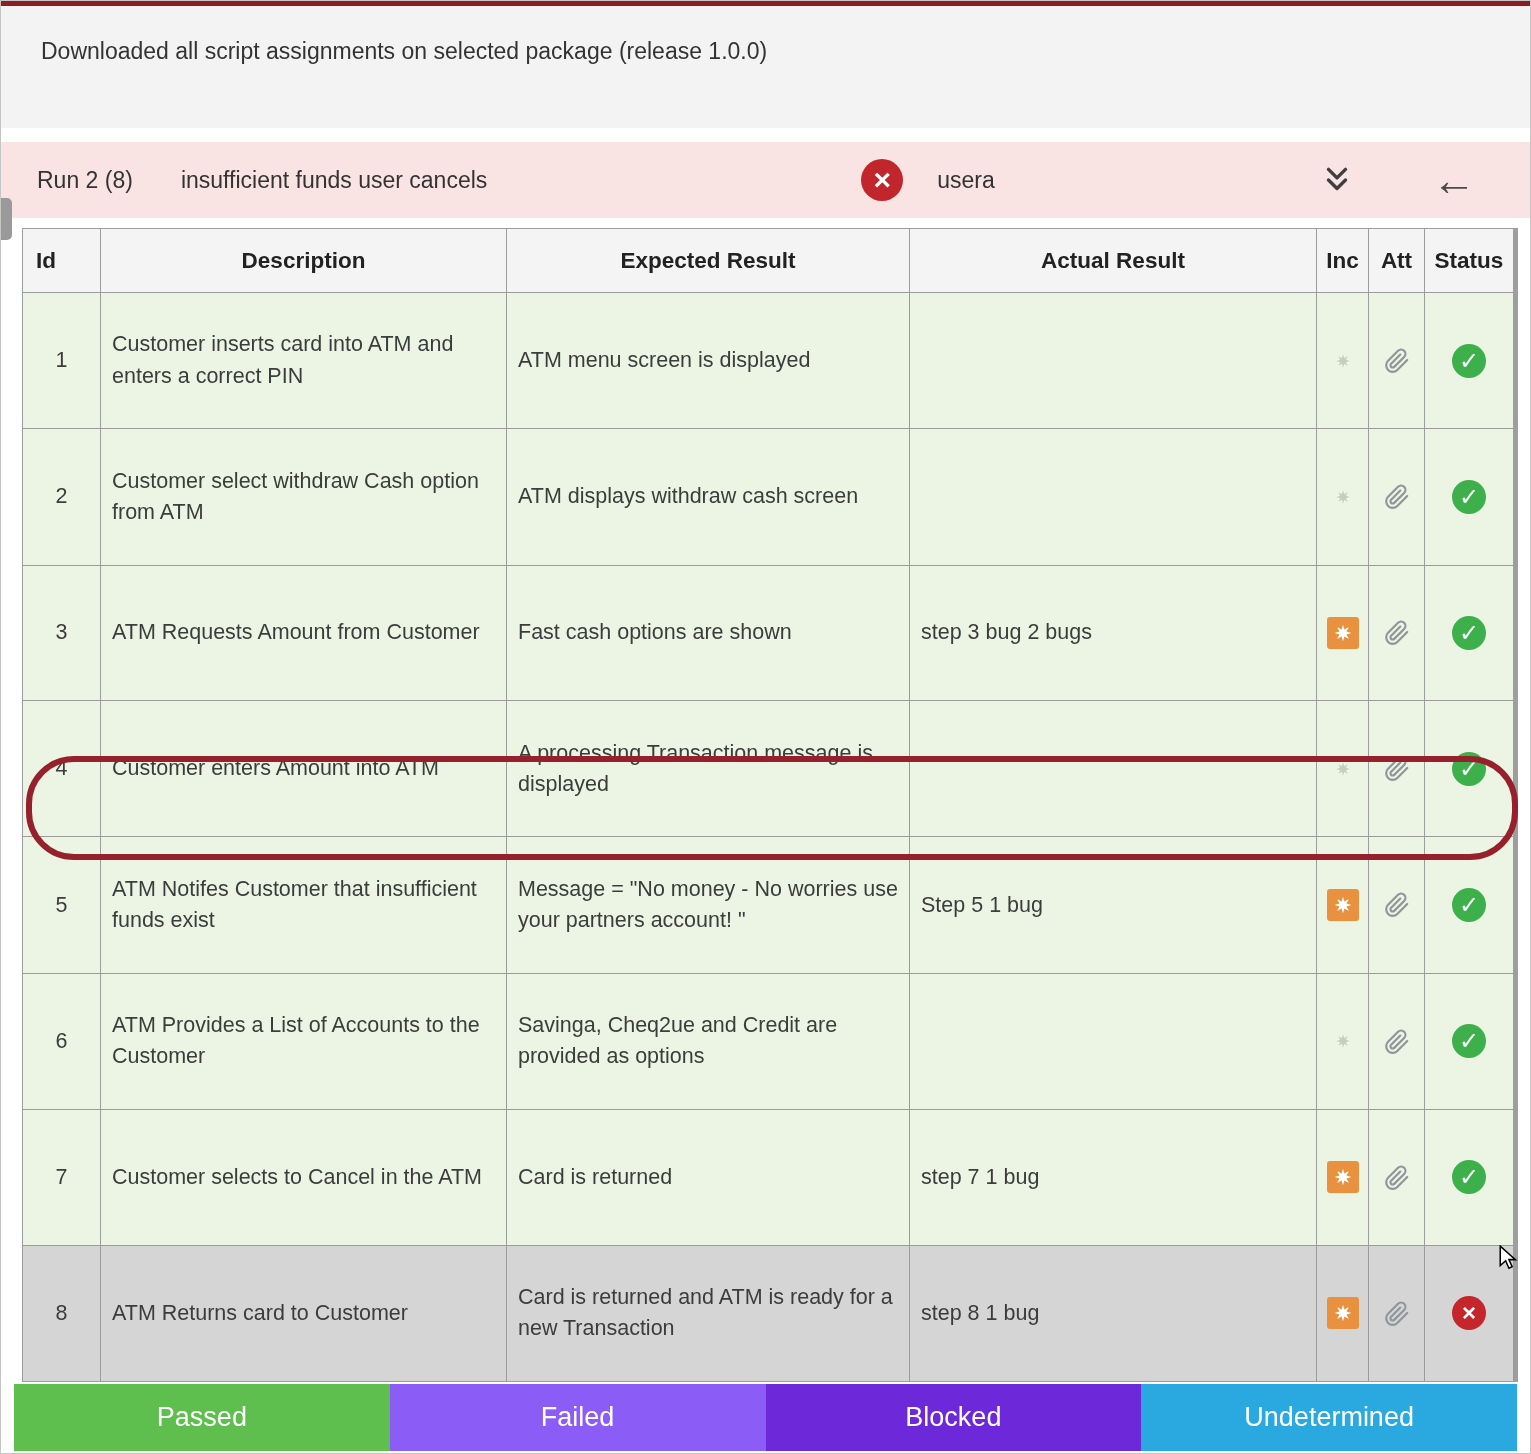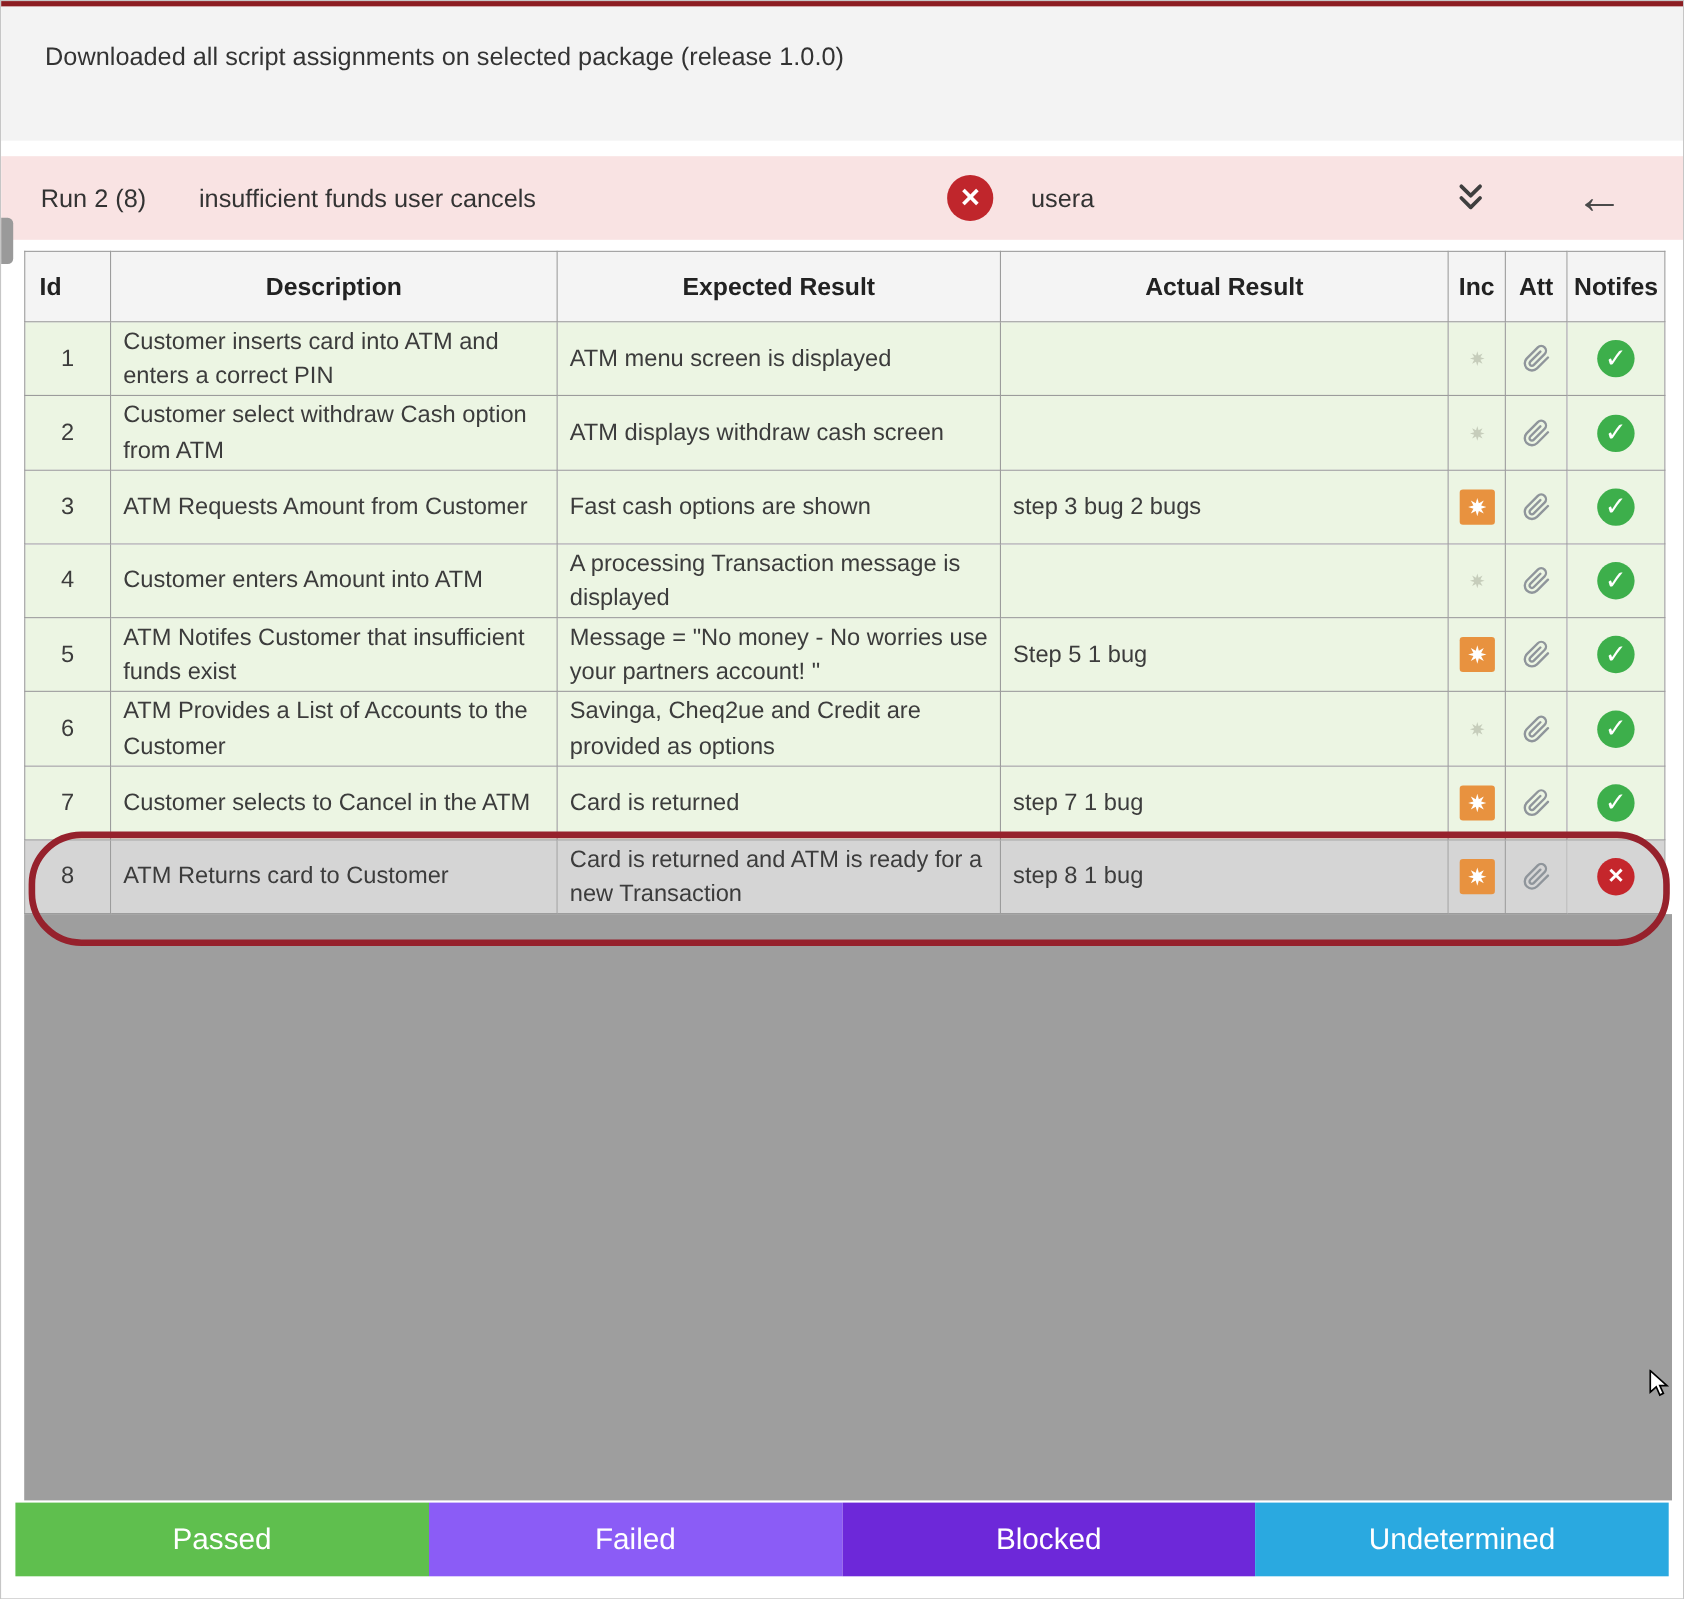--- a/index.html
+++ b/index.html
@@ -29,21 +29,21 @@
   .xcircle {
     width:42px; height:42px; border-radius:50%; background:#c0262c;
     color:#fff; display:flex; align-items:center; justify-content:center;
     font-size:30px; font-weight:bold; cursor:pointer; flex:0 0 auto;
   }
   .run-user { margin-left:34px; }
   .chev-btn { margin-right:78px; cursor:pointer; display:flex; align-items:center; }
   .back-btn { font-size:44px; color:#4a4a4a; cursor:pointer; line-height:1; margin-right:18px; }
 
   .table-zone {
-    flex:1 1 auto; display:flex; flex-direction:column;
+    flex:1 1 auto; display:flex; 
     margin:10px 12px 0 21px; position:relative; min-height:0;
   }
   table {
     border-collapse:collapse; table-layout:fixed; width:1491px;
     background:#fff; font-size:21.5px; color:#3c3c3c; flex:0 0 auto;
   }
   th, td { border:1px solid #9c9c9c; overflow:hidden; }
   thead th {
     height:64px; background:#f4f4f4; font-weight:bold;
     font-size:22.5px; color:#222; text-align:center; padding:0 6px;
@@ -74,21 +74,21 @@
   .failed-icon { background:#c5262c; }
 
   .gray-fill { flex:1 1 auto; background:#9e9e9e; width:1498px; }
 
   .annotation {
     position:absolute; left:4px; top:528px; width:1492px; height:104px;
     border:6px solid #96212c; border-radius:48px; pointer-events:none;
   }
 
   .footer {
-    flex:0 0 auto; height:67px; margin:2px 13px 20px;
+    flex:0 0 auto; height:67px; margin:2px 13px 2px;
     display:flex; gap:0;
   }
   .footer .btn {
     flex:1; display:flex; align-items:center; justify-content:center;
     color:#fff; font-size:27px; cursor:pointer;
   }
   .btn-passed { background:#5fbf4e; }
   .btn-failed { background:#8b5cf6; }
   .btn-blocked { background:#6d28d9; }
   .btn-undetermined { background:#2aa9e0; }
@@ -138,21 +138,21 @@
         <col style="width:89px">
     </colgroup>
     <thead>
       <tr>
         <th class="h-id">Id</th>
         <th>Description</th>
         <th>Expected Result</th>
         <th>Actual Result</th>
         <th>Inc</th>
         <th>Att</th>
-        <th>Notifes</th>
+        <th>Status</th>
       </tr>
     </thead>
     <tbody>
       <tr class="passed bug-faint">
         <td class="c-id">1</td>
         <td class="c-desc">Customer inserts card into ATM and enters a correct PIN</td>
         <td class="c-exp">ATM menu screen is displayed</td>
         <td class="c-act"></td>
         <td class="c-inc"><span class="bug-box">
               <svg viewBox="0 0 24 24">

